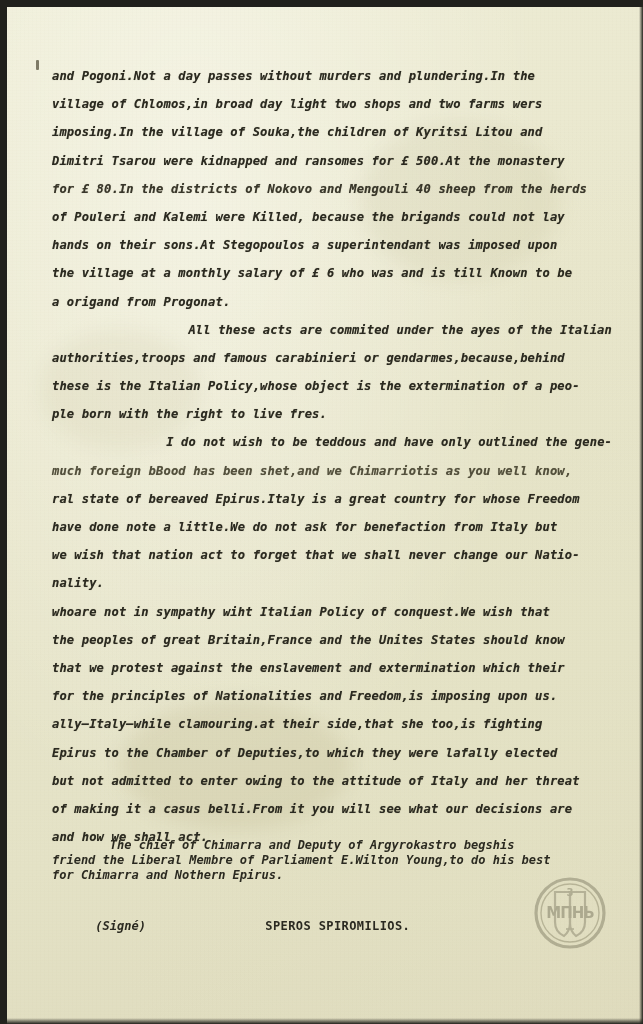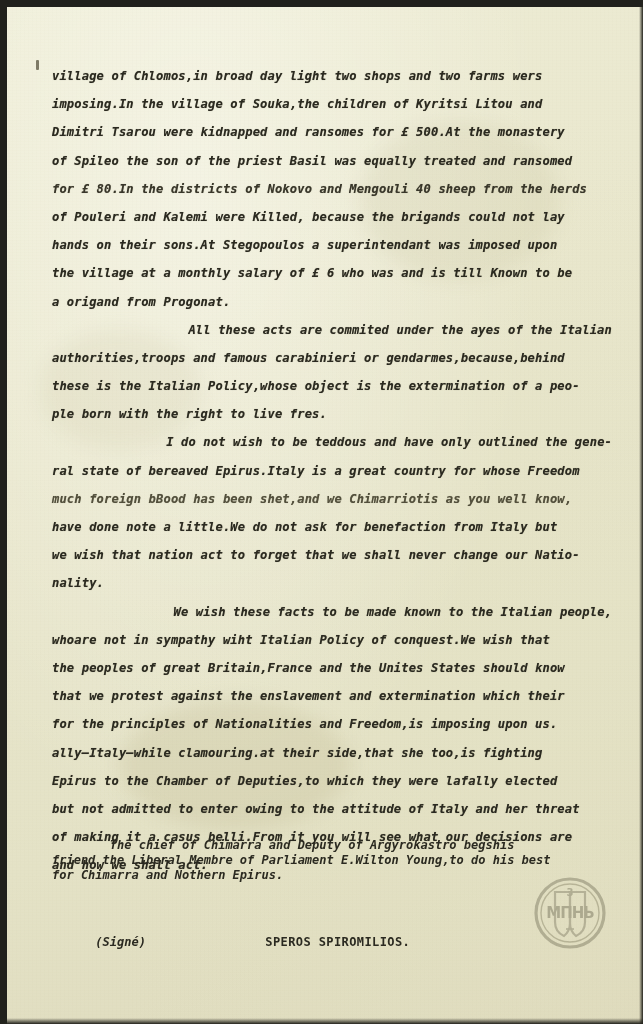--- a/index.html
+++ b/index.html
@@ -95,21 +95,21 @@
     font-weight: bold;
     color: #2a2920;
   }
   .sig-line { height: 15.0px; line-height: 15.0px; white-space: pre; }
   .sig-row {
     margin-top: 16px;
     height: 18px;
     line-height: 18px;
     white-space: pre;
   }
-  .signe { display: inline-block; width: 170px; margin-top: 16px; }
+  .signe { display: inline-block; width: 170px; }
   .signed-name { font-style: normal; letter-spacing: 0.4px; }
 
   
   .stray-mark {
     position: absolute;
     left: 36px;
     top: 60px;
     width: 3px;
     height: 10px;
     background: #57533d;
@@ -133,40 +133,39 @@
 
 <div class="page">
 
   <div class="blotch blotch-b"></div>
   <div class="blotch blotch-c"></div>
   <div class="blotch blotch-a"></div>
 
   <div class="stray-mark"></div>
 
   <div class="body-text">
+    <div class="line">and Pogoni.Not a day passes without murders and plundering.In the</div>
     <div class="line">village of Chlomos,in broad day light two shops and two farms wers</div>
     <div class="line">imposing.In the village of Souka,the children of Kyritsi Litou and</div>
     <div class="line">Dimitri Tsarou were kidnapped and ransomes for £ 500.At the monastery</div>
-    <div class="line">of Spileo the son of the priest Basil was equally treated and ransomed</div>
     <div class="line fade-1">for £ 80.In the districts of Nokovo and Mengouli 40 sheep from the herds</div>
     <div class="line">of Pouleri and Kalemi were Killed, because the brigands could not lay</div>
     <div class="line">hands on their sons.At Stegopoulos a superintendant was imposed upon</div>
     <div class="line">the village at a monthly salary of £ 6 who was and is till Known to be</div>
     <div class="line">a origand from Progonat.</div>
     <div class="line indent">        All these acts are commited under the ayes of the Italian</div>
     <div class="line">authorities,troops and famous carabinieri or gendarmes,because,behind</div>
     <div class="line">these is the Italian Policy,whose object is the extermination of a peo-</div>
     <div class="line">ple born with the right to live fres.</div>
     <div class="line indent">        I do not wish to be teddous and have only outlined the gene-</div>
+    <div class="line fade-2">much foreign bBood has been shet,and we Chimarriotis as you well know,</div>
     <div class="line">ral state of bereaved Epirus.Italy is a great country for whose Freedom</div>
-    <div class="line fade-2">much foreign bBood has been shet,and we Chimarriotis as you well know,</div>
     <div class="line">have done note a little.We do not ask for benefaction from Italy but</div>
     <div class="line">we wish that nation act to forget that we shall never change our Natio-</div>
     <div class="line">nality.</div>
-    <div class="line indent">        We wish these facts to be made known to the Italian people,</div>
     <div class="line">whoare not in sympathy wiht Italian Policy of conquest.We wish that</div>
     <div class="line">the peoples of great Britain,France and the Unites States should know</div>
     <div class="line">that we protest against the enslavement and extermination which their</div>
     <div class="line">for the principles of Nationalities and Freedom,is imposing upon us.</div>
     <div class="line">ally—Italy—while clamouring.at their side,that she too,is fighting</div>
     <div class="line">Epirus to the Chamber of Deputies,to which they were lafally elected</div>
     <div class="line">but not admitted to enter owing to the attitude of Italy and her threat</div>
     <div class="line">of making it a casus belli.From it you will see what our decisions are</div>
     <div class="line">and how we shall act.</div>
   </div>

